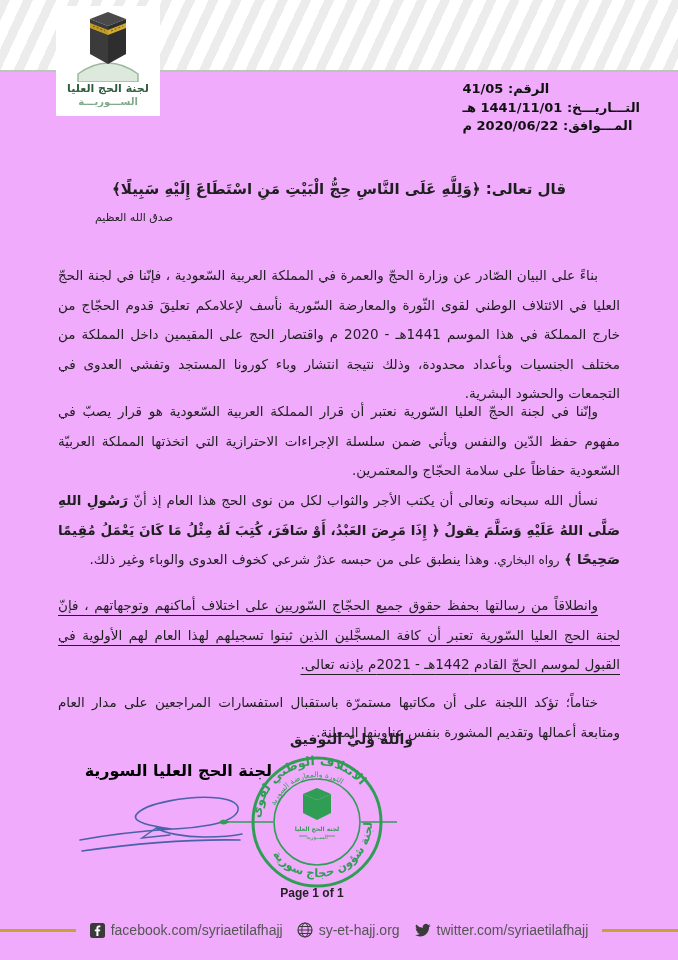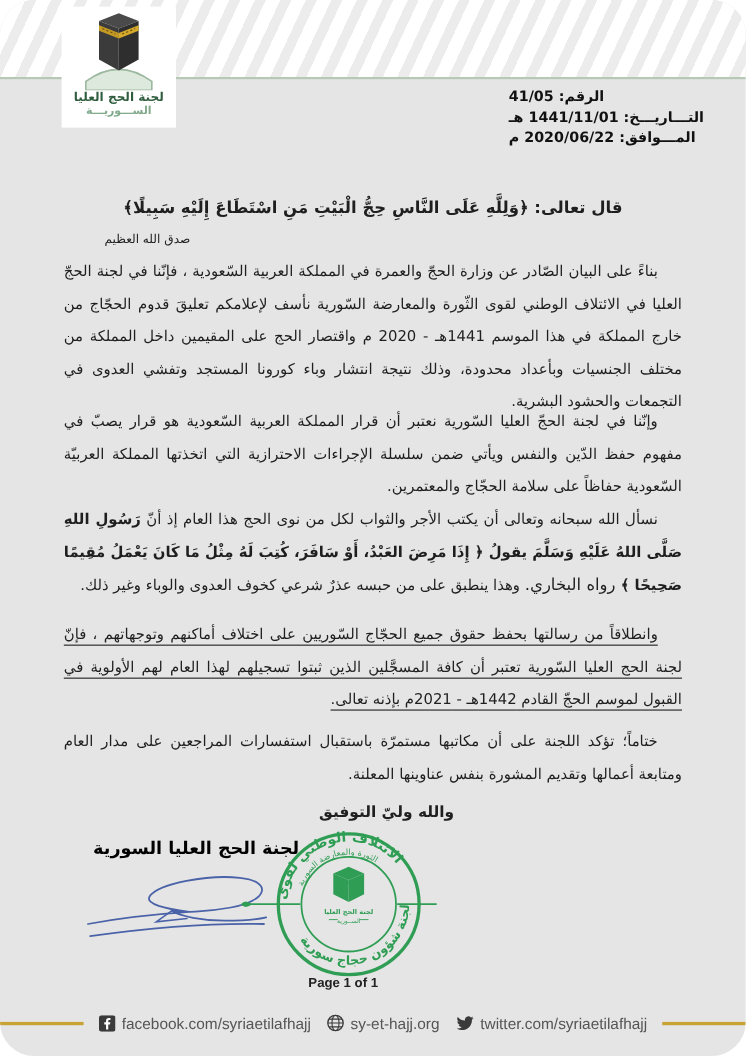--- a/index.html
+++ b/index.html
@@ -6,22 +6,22 @@
     --stamp-green:#2f9e54;
     --logo-green-dark:#2f5d3d;
     --logo-green-light:#7fa98a;
     --gold:#c8a334;
     --signature-blue:#4a62a8;
     --header-line-green:#b7c8b7;
     --ink:#1f1f1f;
   }
   html,body{margin:0;padding:0;background:#fff;}
   .page{
-    position:relative;width:678px;height:960px;background:#e5e5e5;overflow:hidden;
-    font-family:"DejaVu Sans",sans-serif;color:var(--ink);border-radius:31px;
+    position:relative;width:678px;height:960px;background:#f0abfc;overflow:hidden;
+    font-family:"DejaVu Sans",sans-serif;color:var(--ink);
   }
   
   .band{
     position:absolute;top:0;left:0;width:678px;height:70px;
     background:repeating-linear-gradient(115deg,#ececec 0 9px,#ffffff 9px 21px);
     border-bottom:2px solid var(--header-line-green);
   }
   .logo{
     position:absolute;top:6px;left:56px;width:104px;height:110px;
     background:#fff;text-align:center;z-index:3;
@@ -34,29 +34,29 @@
     font-size:13px;font-weight:bold;line-height:18.5px;color:#111;
   }
   .ref bdi{font-weight:bold;}
   
   .doc-title{position:absolute;top:143px;left:0;width:678px;text-align:center;font-size:20px;font-weight:bold;}
   .verse{position:absolute;top:180px;left:0;width:678px;text-align:center;direction:rtl;font-size:15px;font-weight:bold;}
   .verse-attr{position:absolute;top:211px;left:95px;font-size:11px;direction:rtl;color:#222;}
   
   .para{
     position:absolute;right:58px;width:562px;direction:rtl;text-align:justify;
-    font-size:13.5px;line-height:29.5px;text-indent:22px;color:var(--ink);
+    font-size:13.5px;line-height:29.5px;text-indent:22px;color:var(--ink);margin-top:28px;
   }
   .p1{top:233px;}
   .p2{top:369px;}
   .p3{top:458px;}
   .p4{top:563px;text-decoration:underline;text-underline-offset:5px;}
   .p5{top:660px;}
   .hadith-bold{font-weight:bold;}
-  .narrator{font-size:15px;}
+  .narrator{font-size:12px;}
   .closing{position:absolute;top:731px;left:290px;width:180px;text-align:left;direction:rtl;font-size:14px;font-weight:bold;}
   
   .sig-name{position:absolute;top:761px;left:62px;width:210px;text-align:right;direction:rtl;font-size:16px;font-weight:bold;color:#000;}
   .sig-scribble{position:absolute;top:788px;left:72px;z-index:1;}
   .stamp{position:absolute;top:752px;left:247px;z-index:2;overflow:visible;}
   .stamp .ring{fill:none;stroke:var(--stamp-green);}
   .stamp text{fill:var(--stamp-green);font-family:"DejaVu Sans",sans-serif;}
   .stamp .solid{fill:var(--stamp-green);}
   .stamp line{stroke:var(--stamp-green);}
   .page-label{position:absolute;top:886px;left:0;width:624px;text-align:center;

